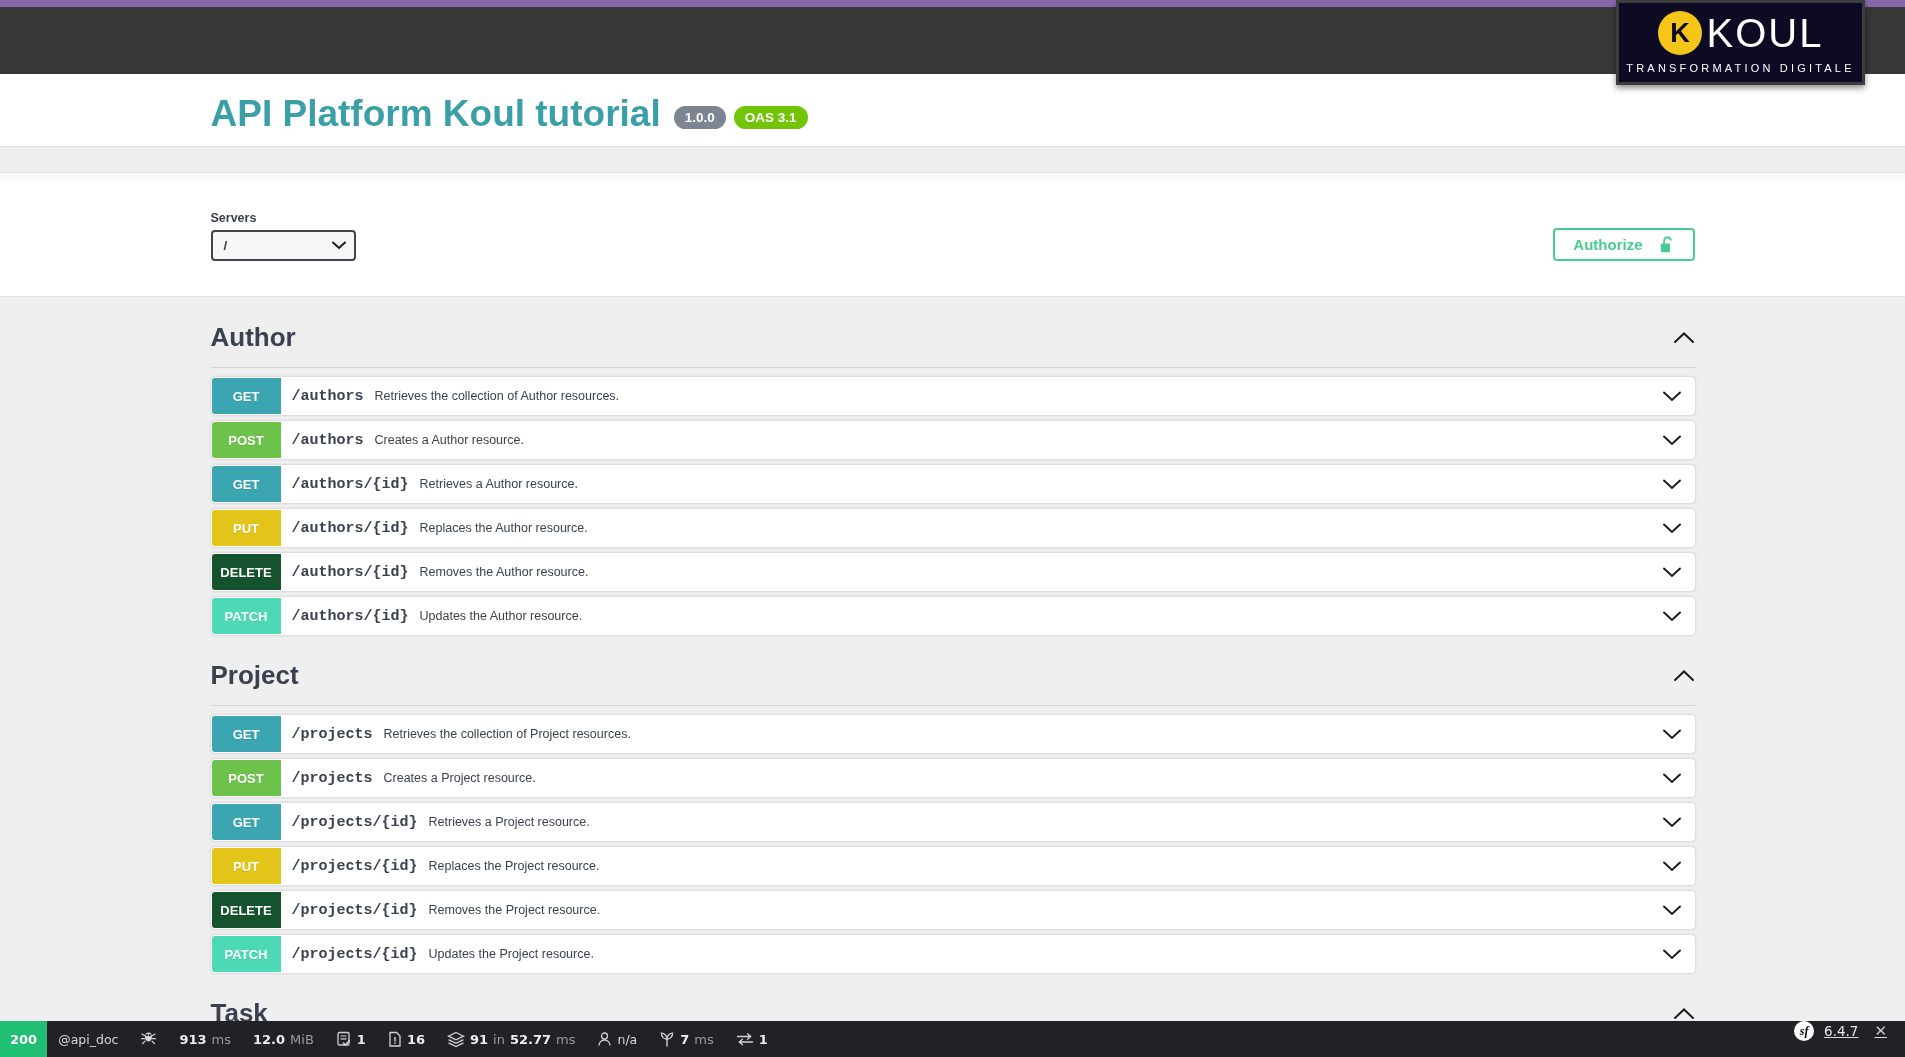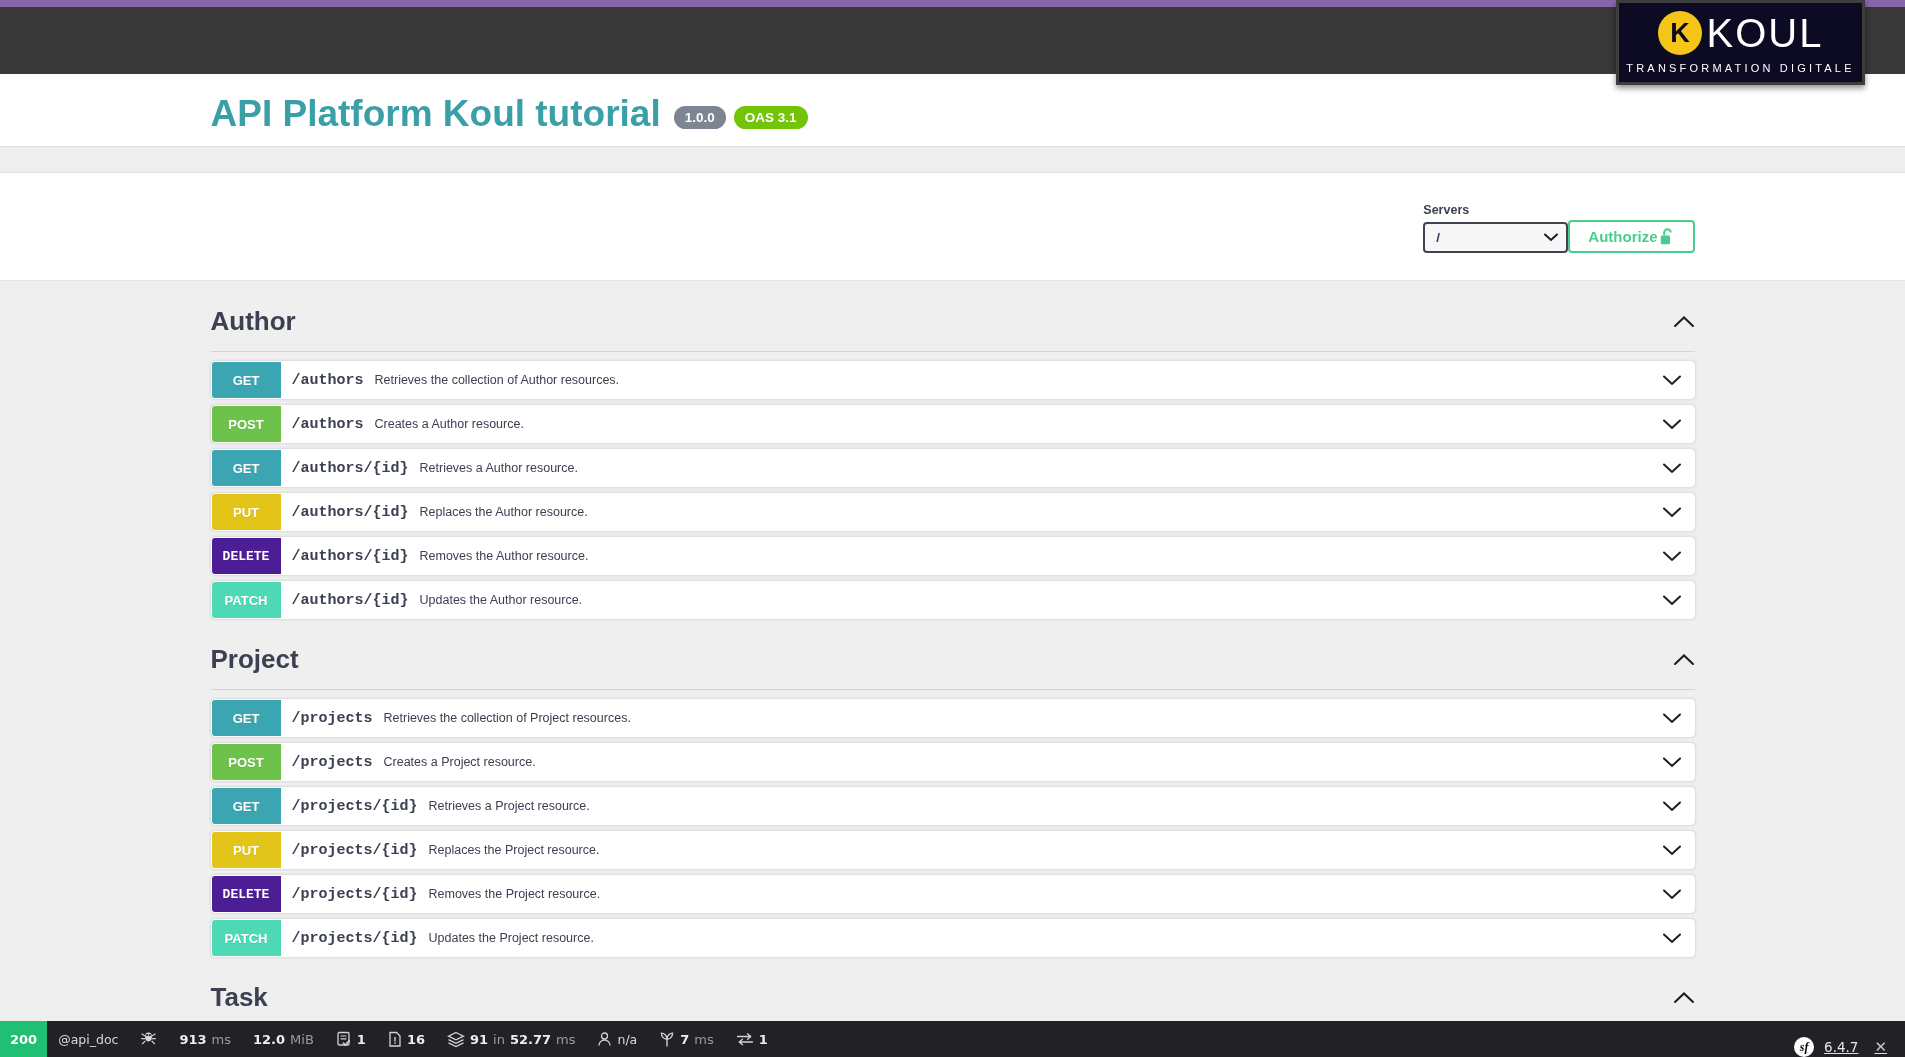--- a/index.html
+++ b/index.html
@@ -119,25 +119,25 @@
     background: #efefef;
     border-top: 1px solid #e1e1e1;
     border-bottom: 1px solid #e1e1e1;
     height: 27px;
   }
 
   
   .scheme-wrap { background: #ffffff; padding-bottom: 1px; }
   .scheme {
     width: 1568px;
-    margin: 0 auto;
+    margin: 8px auto;
     padding: 30px 42px 26px 42px;
     display: flex;
     align-items: flex-end;
-    justify-content: flex-end;
+    justify-content: space-between;
     position: relative;
   }
   .servers-label {
     font-size: 12.5px;
     font-weight: bold;
     color: #3b4151;
     margin-bottom: 5px;
     font-family: "Liberation Sans", sans-serif;
   }
   .server-select {
@@ -157,21 +157,21 @@
   }
   .server-select .chev { font-size: 13px; color: #222; line-height: 1; }
   .authorize-btn {
     border: 2px solid #49cc90;
     background: #ffffff;
     border-radius: 4px;
     height: 33px;
     padding: 0 18px;
     display: flex;
     align-items: center;
-    gap: 2px;
+    gap: 17px;
     color: #49cc90;
     font-size: 15px;
     font-weight: bold;
     cursor: pointer;
     font-family: "Liberation Sans", sans-serif;
   }
   .lock-icon { display: block; }
 
   
   .body-area {
@@ -253,32 +253,32 @@
     flex: 0 0 44px;
     display: flex;
     align-items: center;
     justify-content: center;
   }
 
   
   .m-get    { background: #3ba5b2; }
   .m-post   { background: #6cc24a; }
   .m-put    { background: #e3c418; }
-  .m-delete { background: #4c1d95; font-family: Liberation Mono, monospace; }
+  .m-delete { background: #14532d; }
   .m-patch  { background: #4dd9b5; }
 
   
   .sf-toolbar {
     position: fixed;
     left: 0; bottom: 0;
     width: 1905px;
     height: 36px;
     background: #222226;
     display: flex;
-    align-items: flex-end;
+    align-items: flex-start;
     color: #dcdcdc;
     font-size: 13px;
     font-family: "DejaVu Sans", sans-serif;
     z-index: 60;
   }
   .sf-left { display: flex; align-items: center; height: 100%; }
   .sf-right { margin-left: auto; display: flex; align-items: center; gap: 10px; padding-right: 18px; text-decoration: underline; }
   .sf-item {
     display: flex;
     align-items: center;

